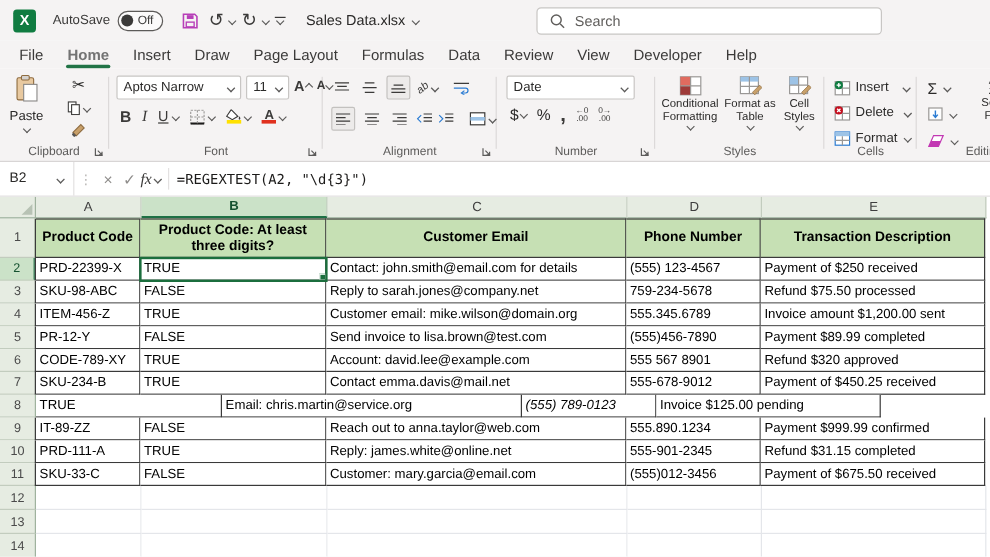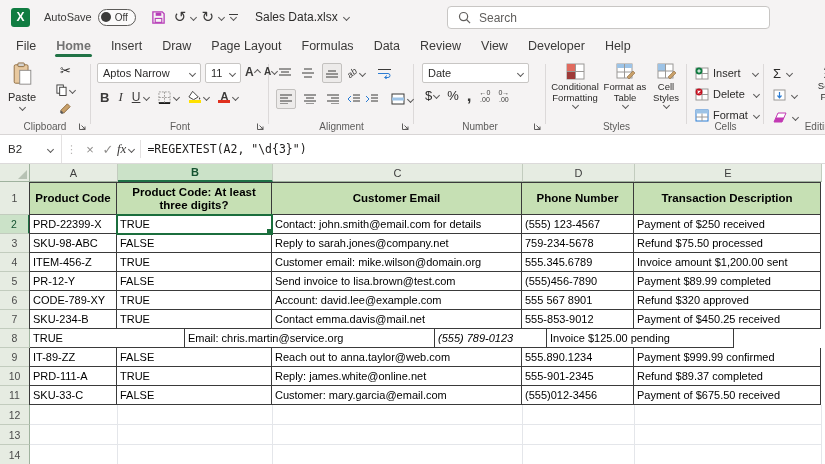--- a/index.html
+++ b/index.html
@@ -16,21 +16,21 @@
          font-weight:700;font-size:12px;display:flex;align-items:center;justify-content:center;flex:none}
   .xlogo::before{content:"X"}
   .as-wrap{display:flex;align-items:center;margin-left:14px;gap:6px}
   .as-label{font-size:11px;color:#3b3a39}
   .as-pill{display:flex;align-items:center;gap:4px;border:1px solid #5c5a58;border-radius:9px;height:15px;padding:0 7px 0 2px;background:#fbfafa}
   .as-knob{width:10px;height:10px;border-radius:50%;background:#3b3a39}
   .as-state{font-size:10px;color:#3b3a39}
   .qat{display:flex;align-items:center;margin-left:12px;gap:2px}
   .qbtn{display:flex;align-items:center;justify-content:center;height:22px;padding:0 3px;color:#3b3a39;font-size:15px}
   .doc-title{display:flex;align-items:center;gap:6px;margin-left:14px;font-size:12px;color:#2b2a29}
-  .searchbox{position:absolute;left:447px;top:6px;width:323px;height:23px;background:#fff;border:1px solid #C8C6C4;border-radius:4px;
+  .searchbox{position:absolute;left:447px;top:6px;width:288px;height:23px;background:#fff;border:1px solid #C8C6C4;border-radius:4px;
              display:flex;align-items:center;gap:8px;padding-left:10px;box-sizing:border-box}
   .searchbox span{font-size:12px;color:#605e5c}
 
   
   .menubar{position:absolute;top:34px;left:0;width:825px;height:23px;background:#F5F3F3;display:flex;align-items:stretch;padding-left:6px}
   .mtab{padding:0 10px;font-size:12.5px;color:#3b3a39;display:flex;align-items:center;position:relative}
   .mtab.active{font-weight:700;color:#737373}
   .mtab.active::after{content:"";position:absolute;left:9px;right:9px;bottom:0;height:3px;background:#217346;border-radius:2px}
 
   
@@ -524,21 +524,21 @@
         <div class="c" style="width: 155px; height: 19px;">TRUE</div>
         <div class="c" style="width: 250px; height: 19px;">Account: david.lee@example.com</div>
         <div class="c" style="width: 112px; height: 19px;">555 567 8901</div>
         <div class="c" style="width: 187px; height: 19px;">Refund $320 approved</div>
       </div>
       <div class="grow">
         <div class="rh" style="height: 19px;">7</div>
         <div class="c first" style="width: 88px; height: 19px;">SKU-234-B</div>
         <div class="c" style="width: 155px; height: 19px;">TRUE</div>
         <div class="c" style="width: 250px; height: 19px;">Contact emma.davis@mail.net</div>
-        <div class="c" style="width: 112px; height: 19px;">555-853-9012</div>
+        <div class="c" style="width: 112px; height: 19px;">555-678-9012</div>
         <div class="c" style="width: 187px; height: 19px;">Payment of $450.25 received</div>
       </div>
       <div class="grow">
         <div class="rh" style="height: 19px;">8</div>
         <div class="c" style="width: 155px; height: 19px;">TRUE</div>
         <div class="c" style="width: 250px; height: 19px;">Email: chris.martin@service.org</div>
         <div class="c" style="width: 112px; height: 19px; font-style: italic;">(555) 789-0123</div>
         <div class="c" style="width: 187px; height: 19px;">Invoice $125.00 pending</div>
       </div>
       <div class="grow">
@@ -548,21 +548,21 @@
         <div class="c" style="width: 250px; height: 19px;">Reach out to anna.taylor@web.com</div>
         <div class="c" style="width: 112px; height: 19px;">555.890.1234</div>
         <div class="c" style="width: 187px; height: 19px;">Payment $999.99 confirmed</div>
       </div>
       <div class="grow">
         <div class="rh" style="height: 19px;">10</div>
         <div class="c first" style="width: 88px; height: 19px;">PRD-111-A</div>
         <div class="c" style="width: 155px; height: 19px;">TRUE</div>
         <div class="c" style="width: 250px; height: 19px;">Reply: james.white@online.net</div>
         <div class="c" style="width: 112px; height: 19px;">555-901-2345</div>
-        <div class="c" style="width: 187px; height: 19px;">Refund $89.37 completed</div>
+        <div class="c" style="width: 187px; height: 19px;">Refund $31.15 completed</div>
       </div>
       <div class="grow">
         <div class="rh" style="height: 19px;">11</div>
         <div class="c first" style="width: 88px; height: 19px;">SKU-33-C</div>
         <div class="c" style="width: 155px; height: 19px;">FALSE</div>
         <div class="c" style="width: 250px; height: 19px;">Customer: mary.garcia@email.com</div>
         <div class="c" style="width: 112px; height: 19px;">(555)012-3456</div>
         <div class="c" style="width: 187px; height: 19px;">Payment of $675.50 received</div>
       </div>
       <div class="grow">

